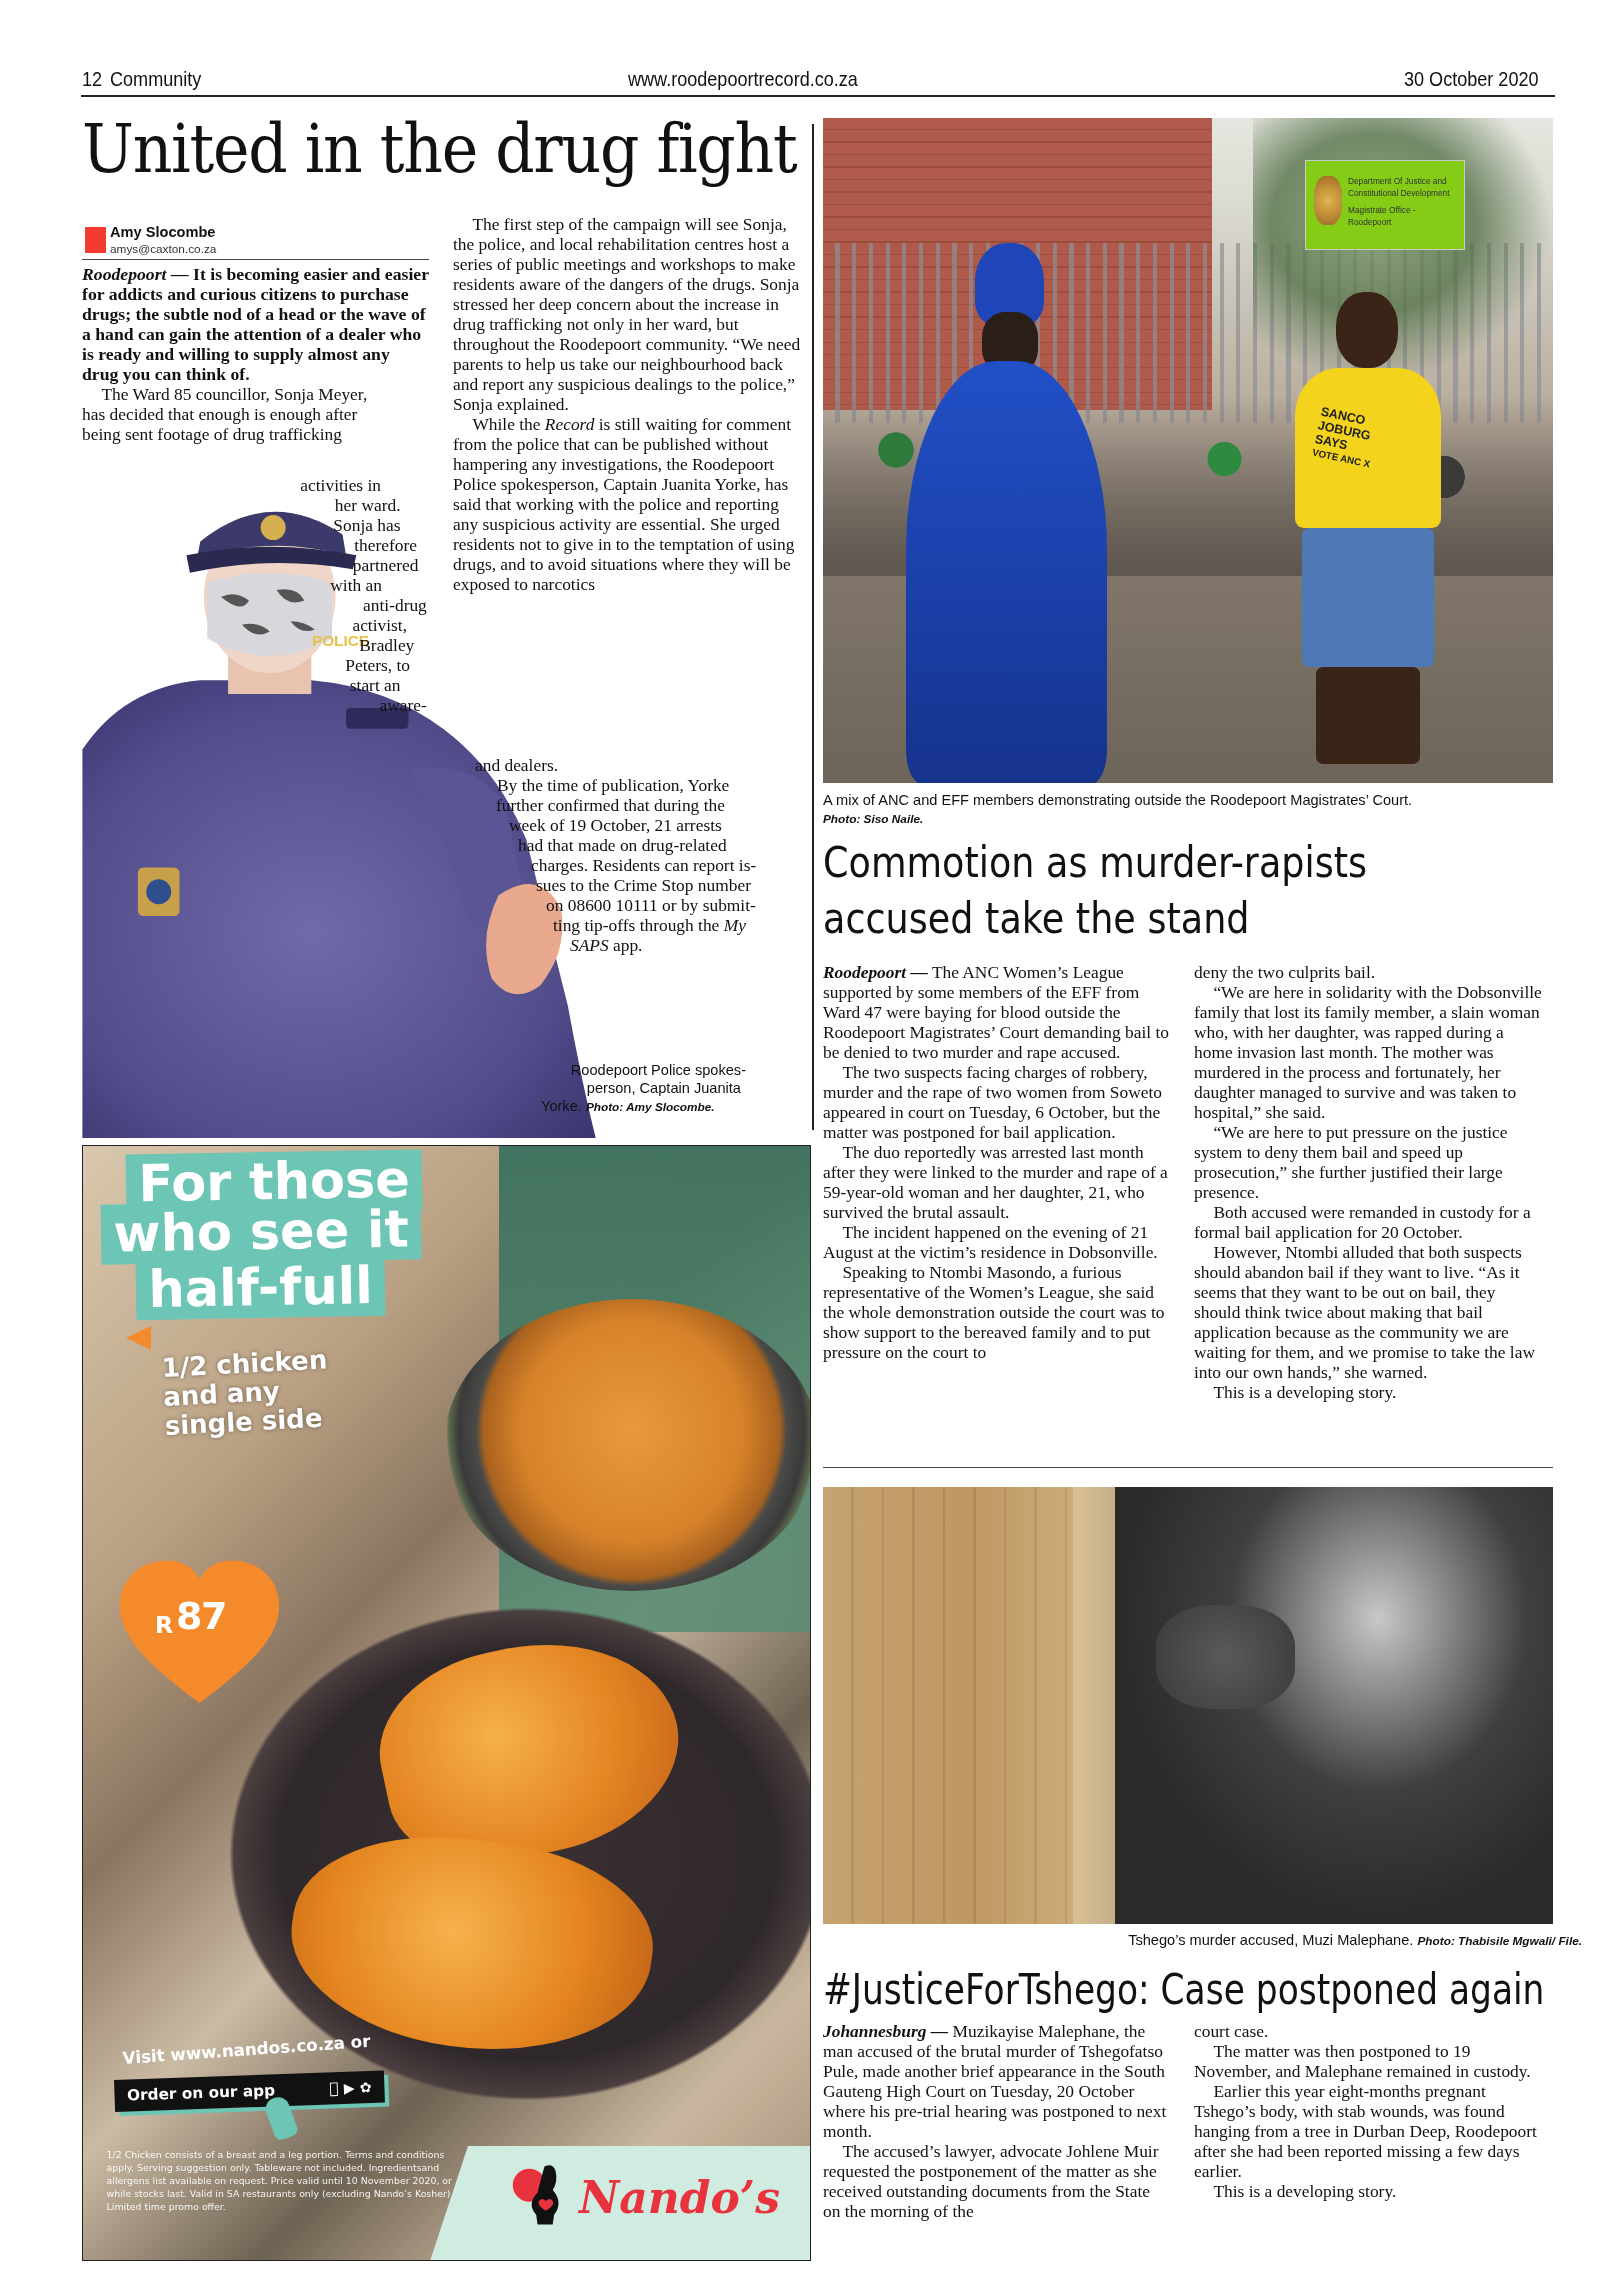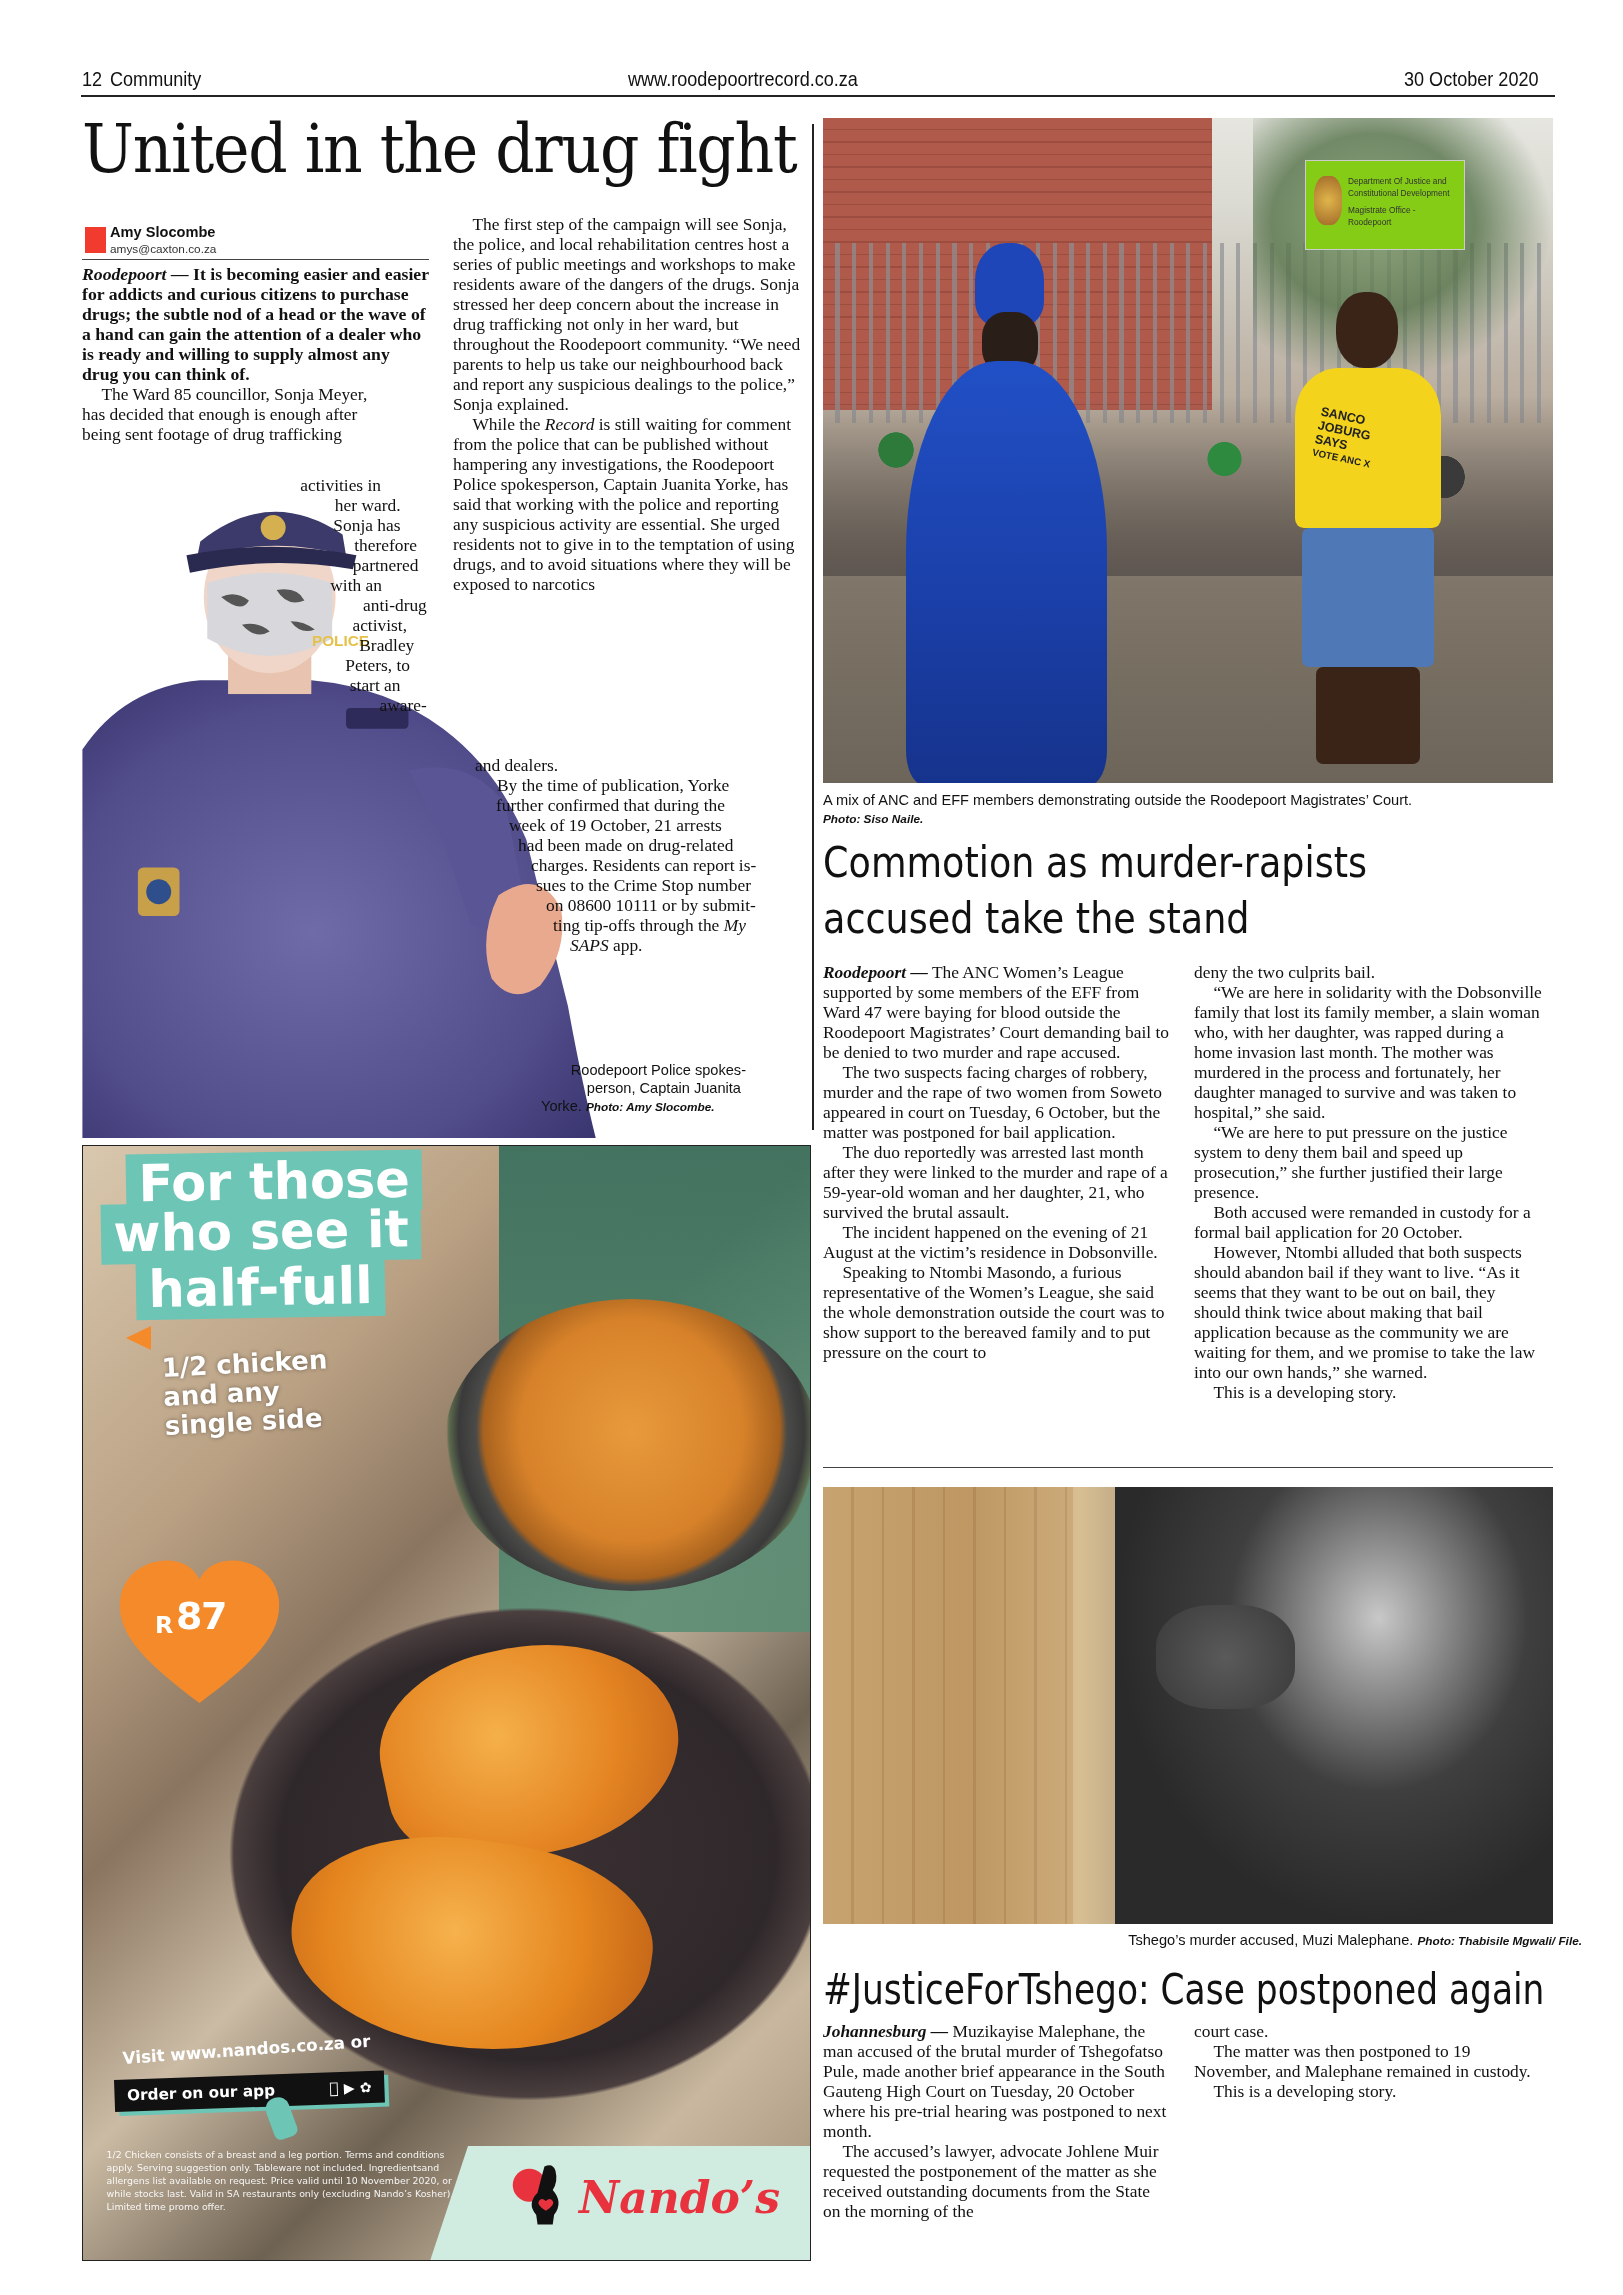--- a/index.html
+++ b/index.html
@@ -114,21 +114,21 @@
 
 <div class="abs col" style="left:453px;top:214px;width:351px;">
   <p class="ind">The first step of the campaign will see Sonja, the police, and local rehabilitation centres host a series of public meetings and workshops to make residents aware of the dangers of the drugs. Sonja stressed her deep concern about the increase in drug trafficking not only in her ward, but throughout the Roodepoort community. “We need parents to help us take our neighbourhood back and report any suspicious dealings to the police,” Sonja explained.</p>
   <p class="ind"><span>While the </span><i>Record</i><span> is still waiting for comment from the police that can be published without hampering any investigations, the Roodepoort Police spokesperson, Captain Juanita Yorke, has said that working with the police and reporting any suspicious activity are essential. She urged residents not to give in to the temptation of using drugs, and to avoid situations where they will be exposed to narcotics</span></p>
 </div>
 <div class="abs col" style="left:453px;top:755px;width:351px;">
   <p style="padding-left:22px">and dealers.</p>
   <p style="padding-left:44px">By the time of publication, Yorke</p>
   <p style="padding-left:43px">further confirmed that during the</p>
   <p style="padding-left:56px">week of 19 October, 21 arrests</p>
-  <p style="padding-left:65px">had been made on drug-related</p>
+  <p style="padding-left:65px">had that made on drug-related</p>
   <p style="padding-left:78px">charges. Residents can report is-</p>
   <p style="padding-left:83px">sues to the Crime Stop number</p>
   <p style="padding-left:93px">on 08600 10111 or by submit-</p>
   <p style="padding-left:100px"><span>ting tip-offs through the </span><i>My</i></p>
   <p style="padding-left:117px"><i>SAPS</i><span> app.</span></p>
 </div>
 
 <div class="abs caption" style="left:541px;top:1061px;width:271px;text-align:right;">
   <div style="padding-right:66px">Roodepoort Police spokes-</div>
   <div style="padding-right:71px">person, Captain Juanita</div>
@@ -256,15 +256,16 @@
 
 <div class="abs h2" style="left:823px;top:1962px;font-size:42px;transform:scaleX(0.82);">#JusticeForTshego: Case postponed again</div>
 
 <div class="abs col" style="left:823px;top:2021px;width:347px;">
   <p><span class="dateline-b">Johannesburg —</span> <span>Muzikayise Malephane, the man accused of the brutal murder of Tshegofatso Pule, made another brief appearance in the South Gauteng High Court on Tuesday, 20 October where his pre-trial hearing was postponed to next month.</span></p>
   <p class="ind">The accused’s lawyer, advocate Johlene Muir requested the postponement of the matter as she received outstanding documents from the State on the morning of the</p>
 </div>
 <div class="abs col" style="left:1194px;top:2021px;width:351px;">
   <p>court case.</p>
   <p class="ind">The matter was then postponed to 19 November, and Malephane remained in custody.</p>
+  <p class="ind">Earlier this year eight-months pregnant Tshego’s body, with stab wounds, was found hanging from a tree in Durban Deep, Roodepoort after she had been reported missing a few days earlier.</p>
   <p class="ind">This is a developing story.</p>
 </div>
 
 
 </body></html>

